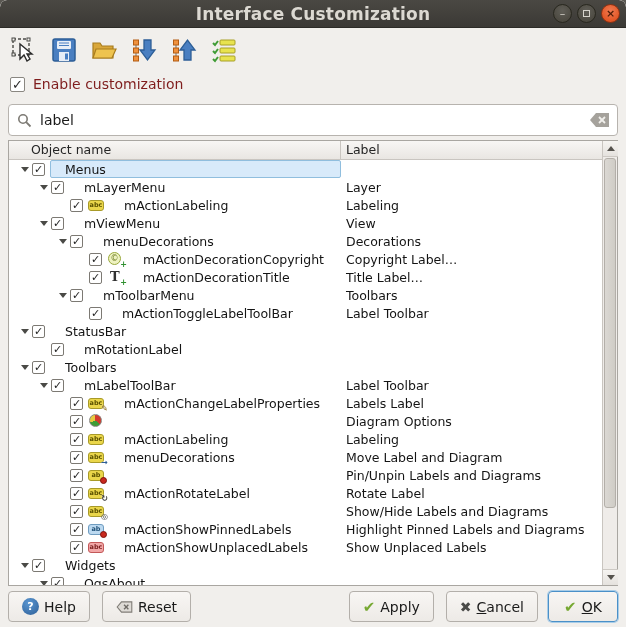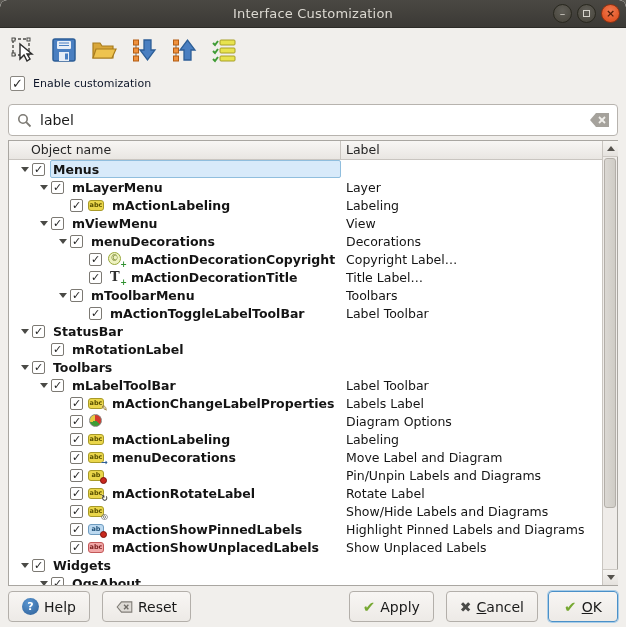--- a/index.html
+++ b/index.html
@@ -6,39 +6,39 @@
   html,body { width:626px; height:627px; }
   body { font-family:"DejaVu Sans", sans-serif; background:#5a5852; }
   .window { position:relative; width:626px; height:627px; background:#f1efec;
             border-radius:7px 7px 0 0; overflow:hidden; }
 
   
   .titlebar { position:relative; height:28px;
     background:linear-gradient(#4a4843,#3b3935);
     border-bottom:1px solid #2c2b27; border-radius:7px 7px 0 0;
     display:flex; align-items:center; justify-content:center; }
-  .titlebar .title { color:#dcd9d2; font-size:13px; font-weight:normal; letter-spacing:.2px; }
+  .titlebar .title { color:#dcd9d2; font-size:17px; font-weight:bold; letter-spacing:.2px; }
   .winbtns { position:absolute; right:6px; top:4px; display:flex; gap:5px; }
   .winbtn { width:19px; height:19px; border-radius:50%; border:1px solid #29281f;
     background:radial-gradient(circle at 50% 35%, #605e57, #454239);
     color:#d6d3cb; font-size:11px; line-height:17px; text-align:center; cursor:default; }
   .winbtn.close { background:radial-gradient(circle at 50% 35%, #ef7a51, #dd4814);
     border-color:#8f3213; color:#4f1c07; font-weight:bold; }
   .winbtn .sq { display:inline-block; width:7px; height:7px; border:1.5px solid #d6d3cb; margin-top:5px; }
 
   
   .toolbar { display:flex; gap:12px; padding:8px 10px 6px 10px; height:44px; }
   .tbtn { width:28px; height:28px; display:flex; align-items:center; justify-content:center; }
   .tbtn svg { display:block; }
 
   
   .enable-row { display:flex; align-items:center; gap:8px; padding:4px 10px 6px 10px; }
   .cb { width:15px; height:15px; background:#fff; border:1px solid #8a8781; border-radius:2px;
         color:#2b2b2b; font-size:13px; line-height:13px; text-align:center; font-weight:bold; }
-  .enable-row .lbl { font-size:11px; color:#0f172a; }
+  .enable-row .lbl { font-size:14px; color:#7f1d1d; }
 
   
   .searchbox { position:absolute; left:8px; top:104px; width:610px; height:32px;
     background:#fff; border:1px solid #b7b3ae; border-radius:4px;
     display:flex; align-items:center; padding:0 8px; }
   .searchbox input { border:none; outline:none; flex:1; font-size:14px; color:#1a1a1a;
     font-family:"DejaVu Sans", sans-serif; margin-left:8px; background:transparent; }
   .mag { width:15px; height:15px; }
 
   
@@ -50,21 +50,21 @@
   .tree-header .c1 { position:absolute; left:22px; top:1px; }
   .tree-header .c2 { position:absolute; left:337px; top:1px; }
   .tree-header .hdiv { position:absolute; left:331px; top:0; width:1px; height:19px; background:#c9c5c0; }
   .tree-body { position:absolute; left:0; top:19px; width:593px; height:425px; overflow:hidden; }
   .trow { position:relative; height:18px; display:flex; align-items:center; font-size:12.5px; color:#141414; }
   .tri { width:14px; display:flex; align-items:center; justify-content:center; flex:none; }
   .tri i { width:0; height:0; border-left:4px solid transparent; border-right:4px solid transparent;
            border-top:5px solid #4a4a46; }
   .rcb { flex:none; width:13px; height:13px; background:#fff; border:1px solid #7c7973; border-radius:2px;
          color:#222; font-size:11px; line-height:11px; text-align:center; font-weight:bold; margin-right:5px; }
-  .rowname { white-space:nowrap; position:relative; z-index:2; padding:0 3px;font-weight:bold; }
+  .rowname { white-space:nowrap; position:relative; z-index:2; padding:0 15px; }
   .sel-hl { position:absolute; top:0; height:18px; right:261px; background:#d8eafa;
             border:1px solid #90bede; border-radius:2px; z-index:1; }
   .col2 { position:absolute; left:337px; white-space:nowrap; z-index:2; }
 
   
   .ticon { flex:none; position:relative; width:17px; height:14px; margin-right:4px; }
   .tag { position:absolute; left:0; top:2px; width:16px; height:11px; border-radius:3px;
          background:#ead64a; border:1px solid #a89a28; color:#5c5200;
          font-size:6.5px; font-weight:bold; text-align:center; line-height:9px; }
   .tag.red  { background:#f2a7a7; border-color:#c25858; color:#7a1f1f; }

